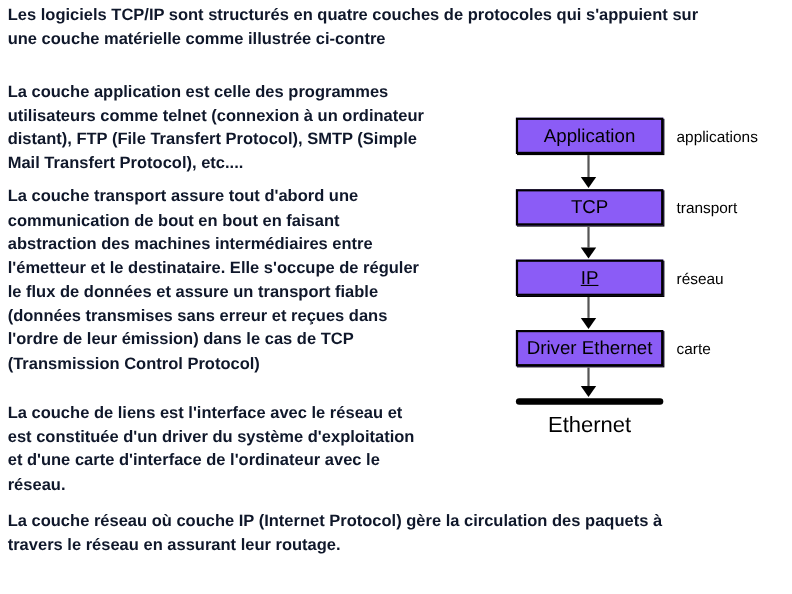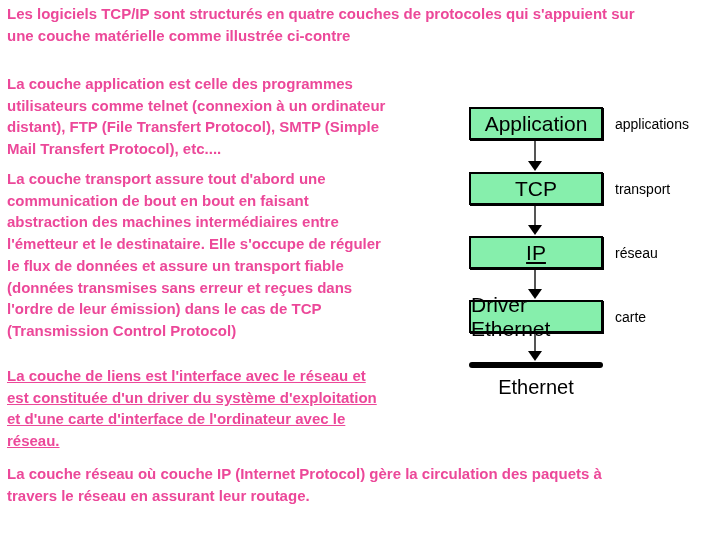--- a/index.html
+++ b/index.html
@@ -10,37 +10,37 @@
     overflow: hidden;
     font-family: "Liberation Sans", "DejaVu Sans", sans-serif;
     color: #000000;
   }
   .para {
     position: absolute;
     font-weight: bold;
     font-size: 15px;
     line-height: 21.7px;
     white-space: pre;
-    color: #ec4899;
+    color: #0f172a;
   }
   #p1 { left: 7px;  top: 3px;   width: 712px; }
   #p2 { left: 7px;  top: 73px;  width: 458px; }
   #p3 { left: 7px;  top: 168px; width: 458px; }
-  #p4 { left: 7px;  top: 365px; width: 458px; text-decoration: underline; }
+  #p4 { left: 7px;  top: 365px; width: 458px; }
   #p5 { left: 7px;  top: 463px; width: 712px; }
 
   .layer-box {
     position: absolute;
     left: 469px; width: 134px; height: 33px;
     box-sizing: border-box;
-    background: #86efac;
+    background: #8b5cf6;
     border: 2px solid #000000;
     box-shadow: 1px 1px 0 #000000;
     display: flex; align-items: center; justify-content: center;
-    font-size: 21px; font-weight: normal; color: #000000;
+    font-size: 17px; font-weight: normal; color: #000000;
   }
   #box-application { top: 107px; }
   #box-tcp         { top: 172px; }
   #box-ip          { top: 236px; text-decoration: underline; }
   #box-driver      { top: 300px; }
 
   .side-label {
     position: absolute;
     left: 615px; width: 105px; height: 33px;
     display: flex; align-items: center;

